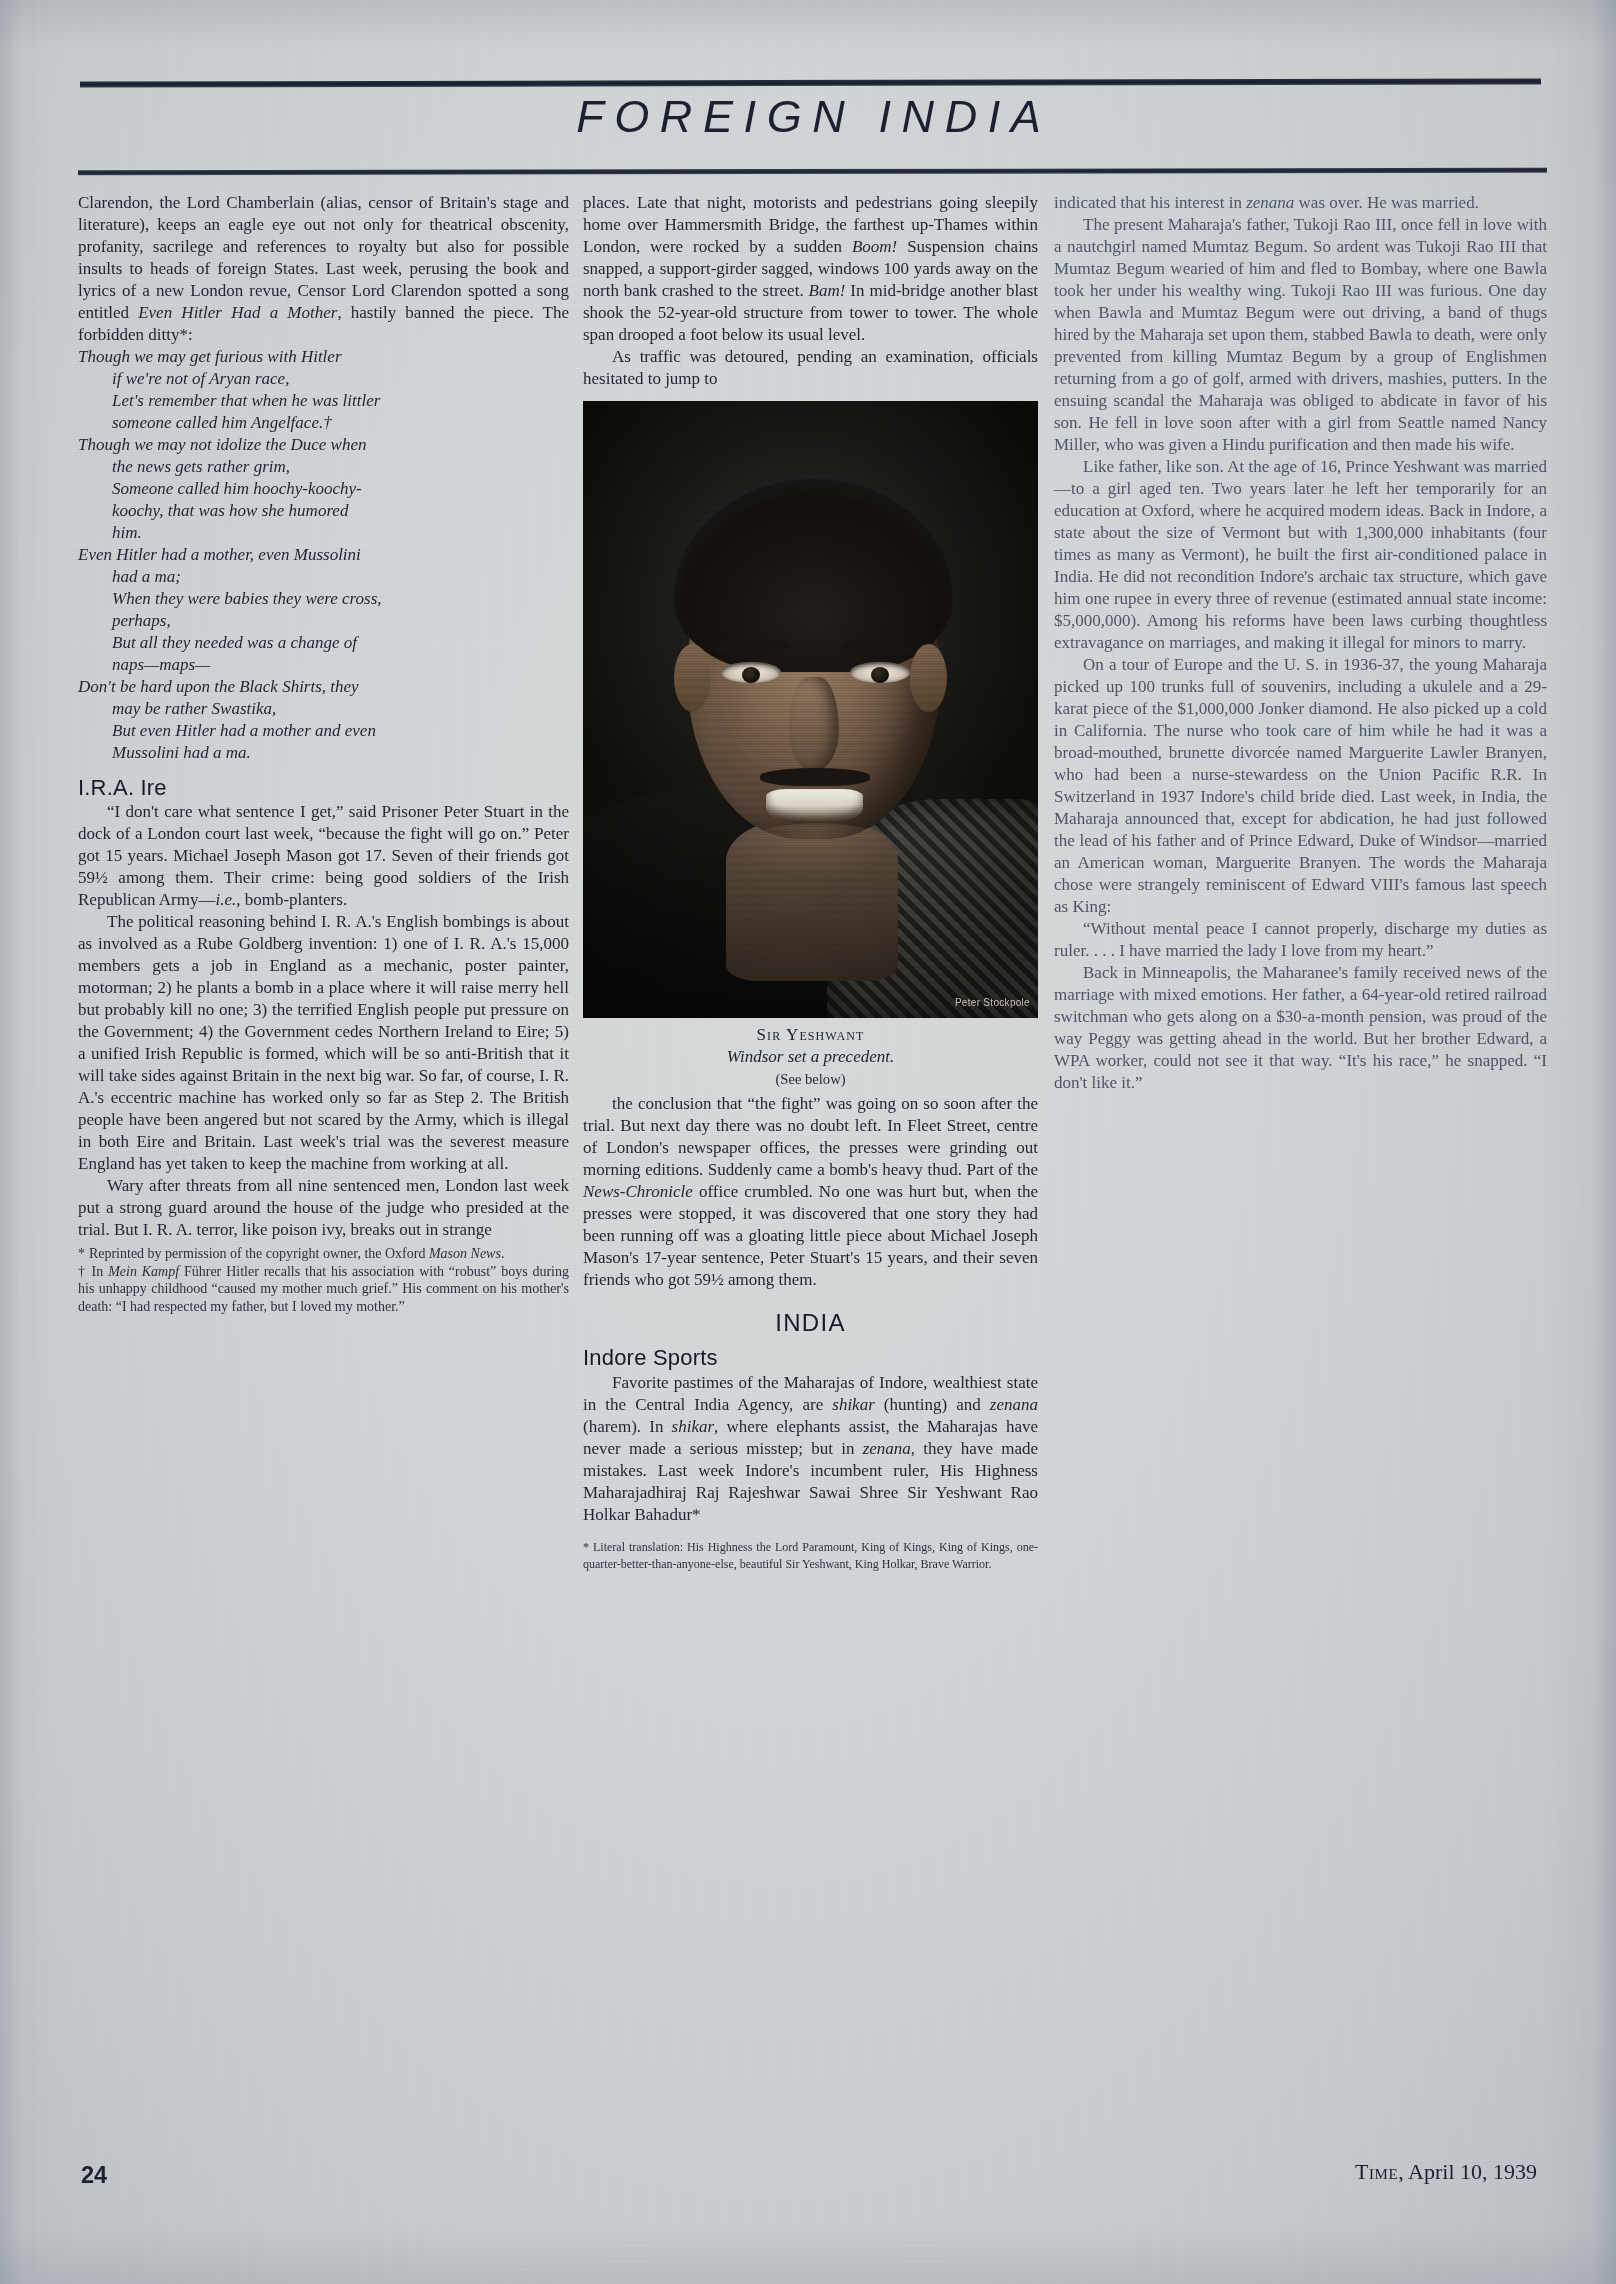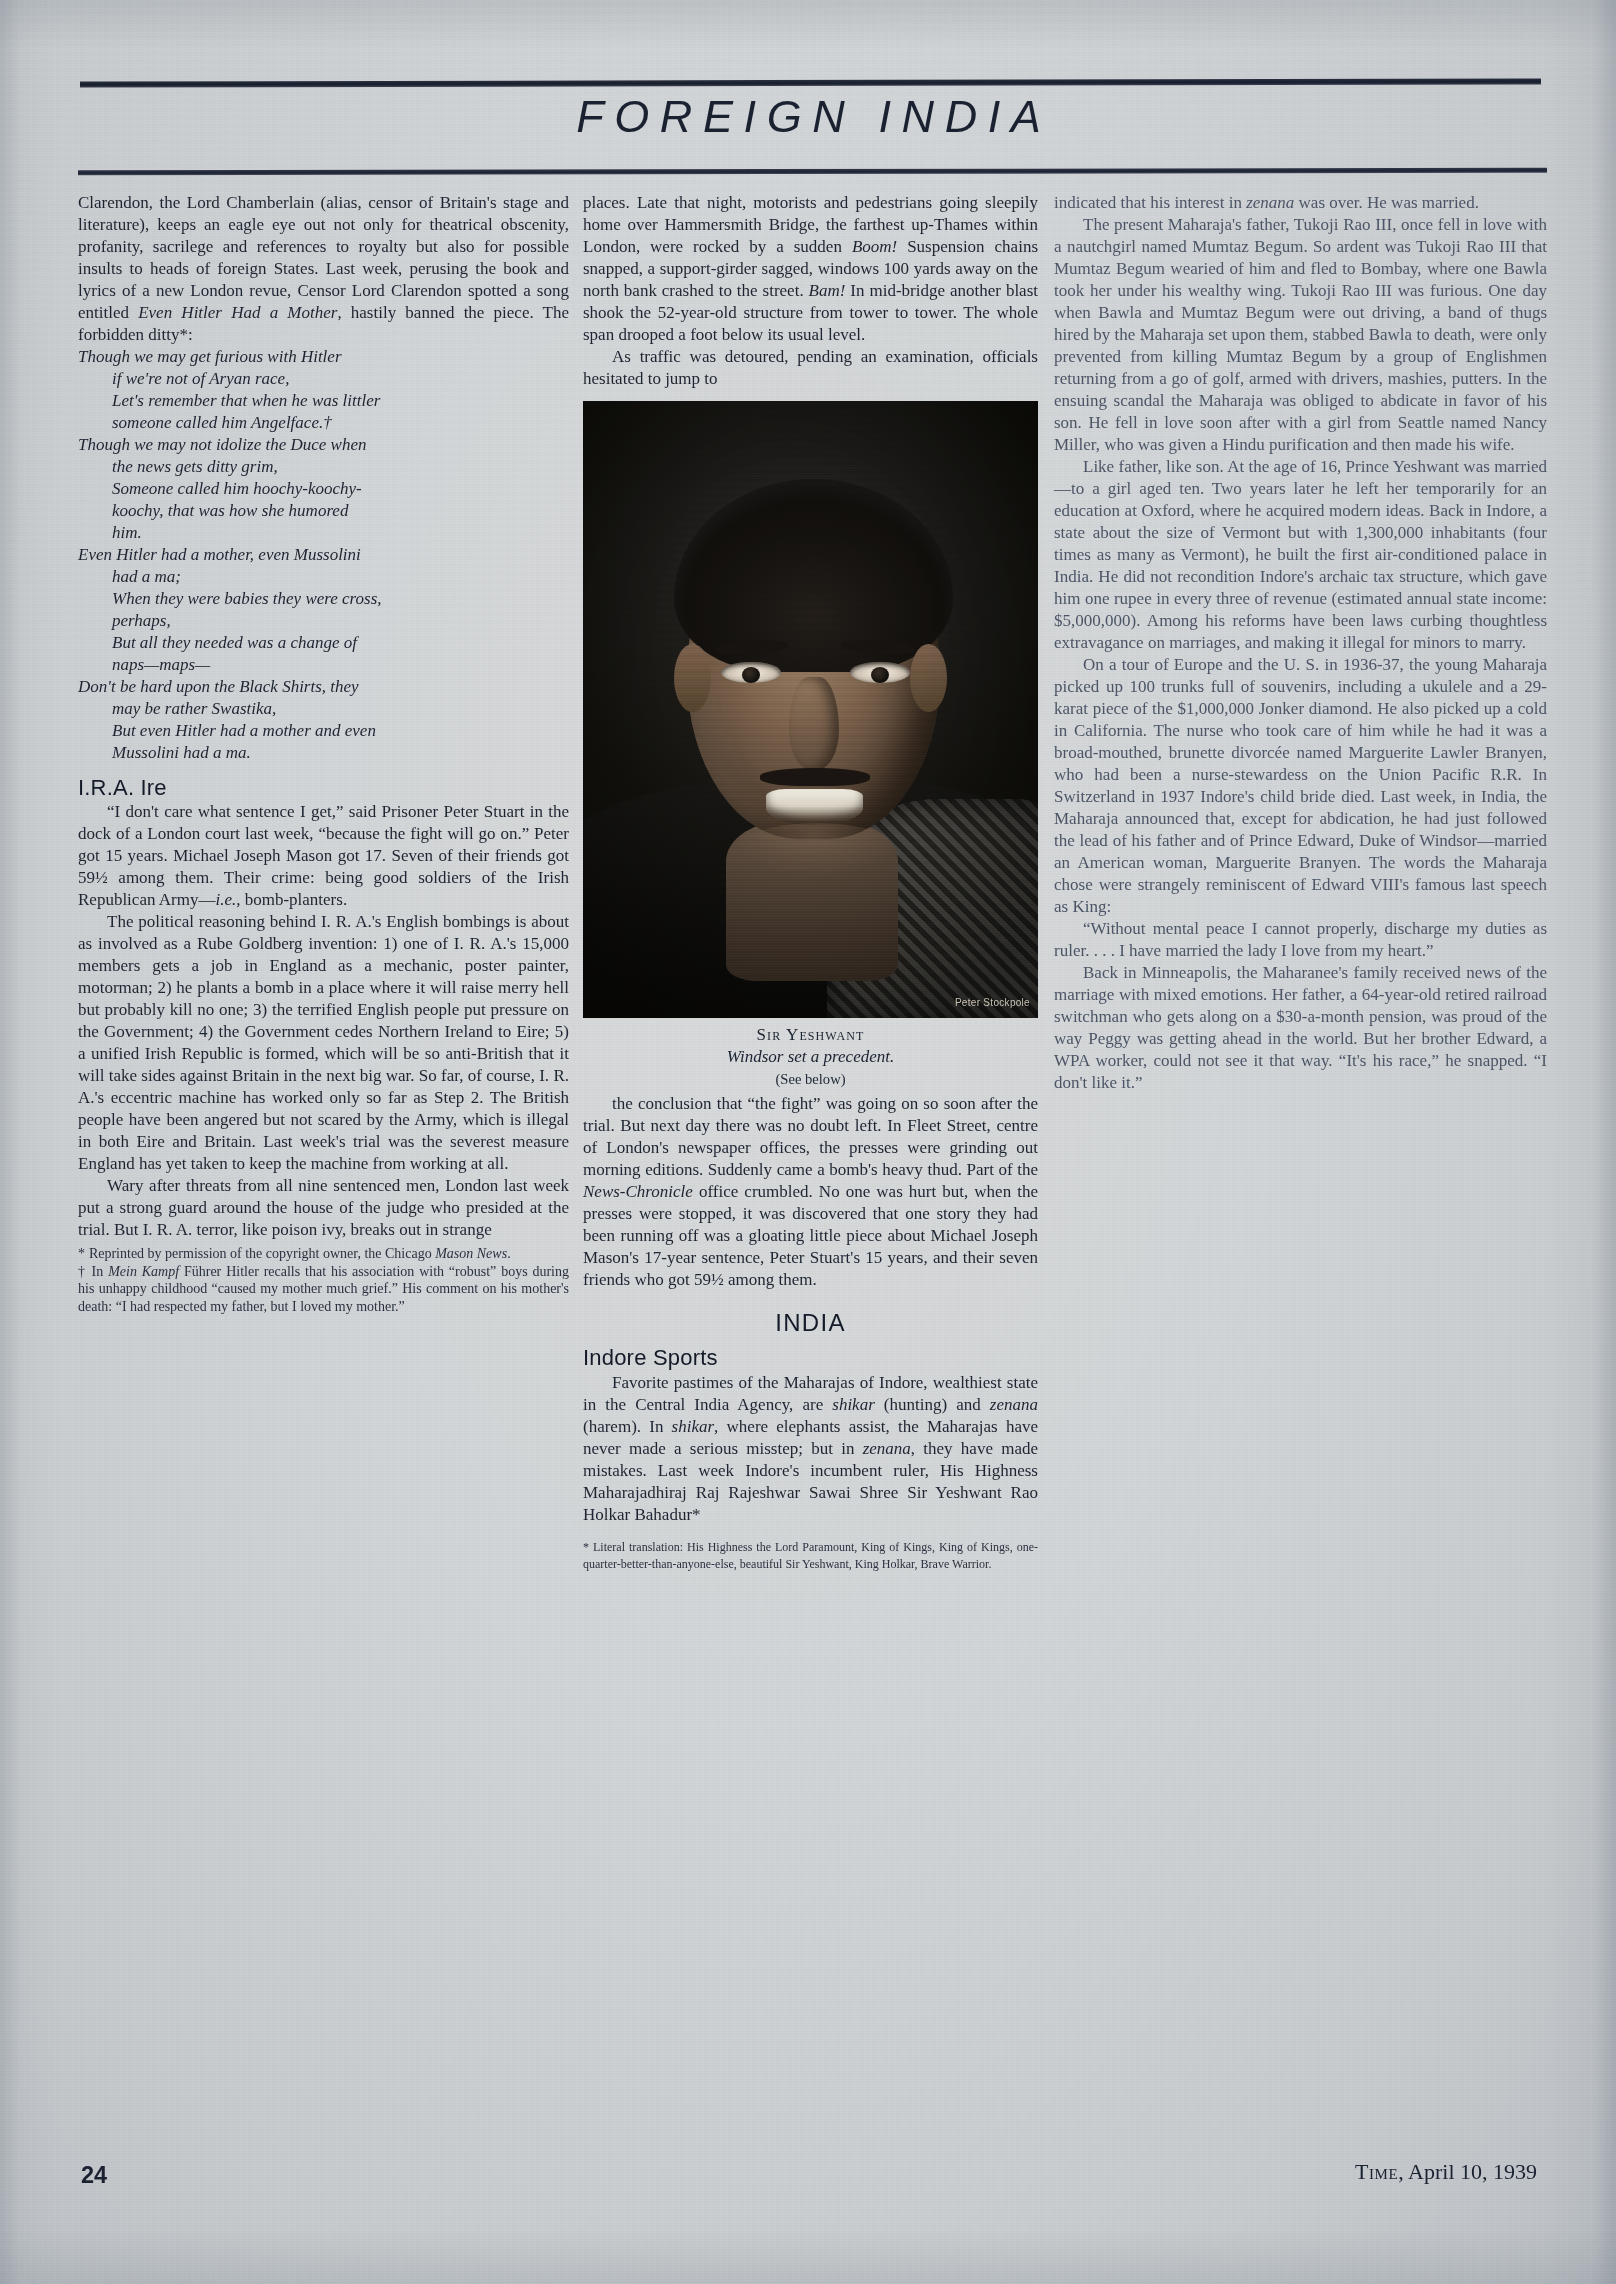--- a/index.html
+++ b/index.html
@@ -283,21 +283,21 @@
   <div class="col" id="col1">
 
     <p class="pgh noind"><span>Clarendon, the Lord Chamberlain (alias, censor of Britain's stage and literature), keeps an eagle eye out not only for theatrical obscenity, profanity, sacrilege and references to royalty but also for possible insults to heads of foreign States. Last week, perusing the book and lyrics of a new London revue, Censor Lord Clarendon spotted a song entitled </span><i>Even Hitler Had a Mother</i><span>, hastily banned the piece. The forbidden ditty*:</span></p>
 
     <ul class="poem">
       <li>Though we may get furious with Hitler</li>
       <li class="ind">if we're not of Aryan race,</li>
       <li class="ind">Let's remember that when he was littler</li>
       <li class="ind">someone called him Angelface.†</li>
       <li>Though we may not idolize the Duce when</li>
-      <li class="ind">the news gets ditty grim,</li>
+      <li class="ind">the news gets rather grim,</li>
       <li class="ind">Someone called him hoochy-koochy-</li>
       <li class="ind">koochy, that was how she humored</li>
       <li class="ind">him.</li>
       <li>Even Hitler had a mother, even Mussolini</li>
       <li class="ind">had a ma;</li>
       <li class="ind">When they were babies they were cross,</li>
       <li class="ind">perhaps,</li>
       <li class="ind">But all they needed was a change of</li>
       <li class="ind">naps—maps—</li>
       <li>Don't be hard upon the Black Shirts, they</li>
@@ -308,21 +308,21 @@
 
     <div class="subhead">I.R.A. Ire</div>
 
     <p class="pgh"><span>“I don't care what sentence I get,” said Prisoner Peter Stuart in the dock of a London court last week, “because the fight will go on.” Peter got 15 years. Michael Joseph Mason got 17. Seven of their friends got 59½ among them. Their crime: being good soldiers of the Irish Republican Army—</span><i>i.e.</i><span>, bomb-planters.</span></p>
 
     <p class="pgh">The political reasoning behind I. R. A.'s English bombings is about as involved as a Rube Goldberg invention: 1) one of I. R. A.'s 15,000 members gets a job in England as a mechanic, poster painter, motorman; 2) he plants a bomb in a place where it will raise merry hell but probably kill no one; 3) the terrified English people put pressure on the Government; 4) the Government cedes Northern Ireland to Eire; 5) a unified Irish Republic is formed, which will be so anti-British that it will take sides against Britain in the next big war. So far, of course, I. R. A.'s eccentric machine has worked only so far as Step 2. The British people have been angered but not scared by the Army, which is illegal in both Eire and Britain. Last week's trial was the severest measure England has yet taken to keep the machine from working at all.</p>
 
     <p class="pgh">Wary after threats from all nine sentenced men, London last week put a strong guard around the house of the judge who presided at the trial. But I. R. A. terror, like poison ivy, breaks out in strange</p>
 
     <div class="fnotes">
-      <p><span class="mk">*</span><span> Reprinted by permission of the copyright owner, the Chicago </span><i>Mason News</i><span>.</span></p>
+      <p><span class="mk">*</span><span> Reprinted by permission of the copyright owner, the Oxford </span><i>Mason News</i><span>.</span></p>
       <p><span class="mk">†</span><span> In </span><i>Mein Kampf</i><span> Führer Hitler recalls that his association with “robust” boys during his unhappy childhood “caused my mother much grief.” His comment on his mother's death: “I had respected my father, but I loved my mother.”</span></p>
     </div>
   </div>
 
   <div class="col" id="col2">
 
     <p class="pgh noind"><span>places. Late that night, motorists and pedestrians going sleepily home over Hammersmith Bridge, the farthest up-Thames within London, were rocked by a sudden </span><i>Boom!</i><span> Suspension chains snapped, a support-girder sagged, windows 100 yards away on the north bank crashed to the street. </span><i>Bam!</i><span> In mid-bridge another blast shook the 52-year-old structure from tower to tower. The whole span drooped a foot below its usual level.</span></p>
 
     <p class="pgh">As traffic was detoured, pending an examination, officials hesitated to jump to</p>
 

